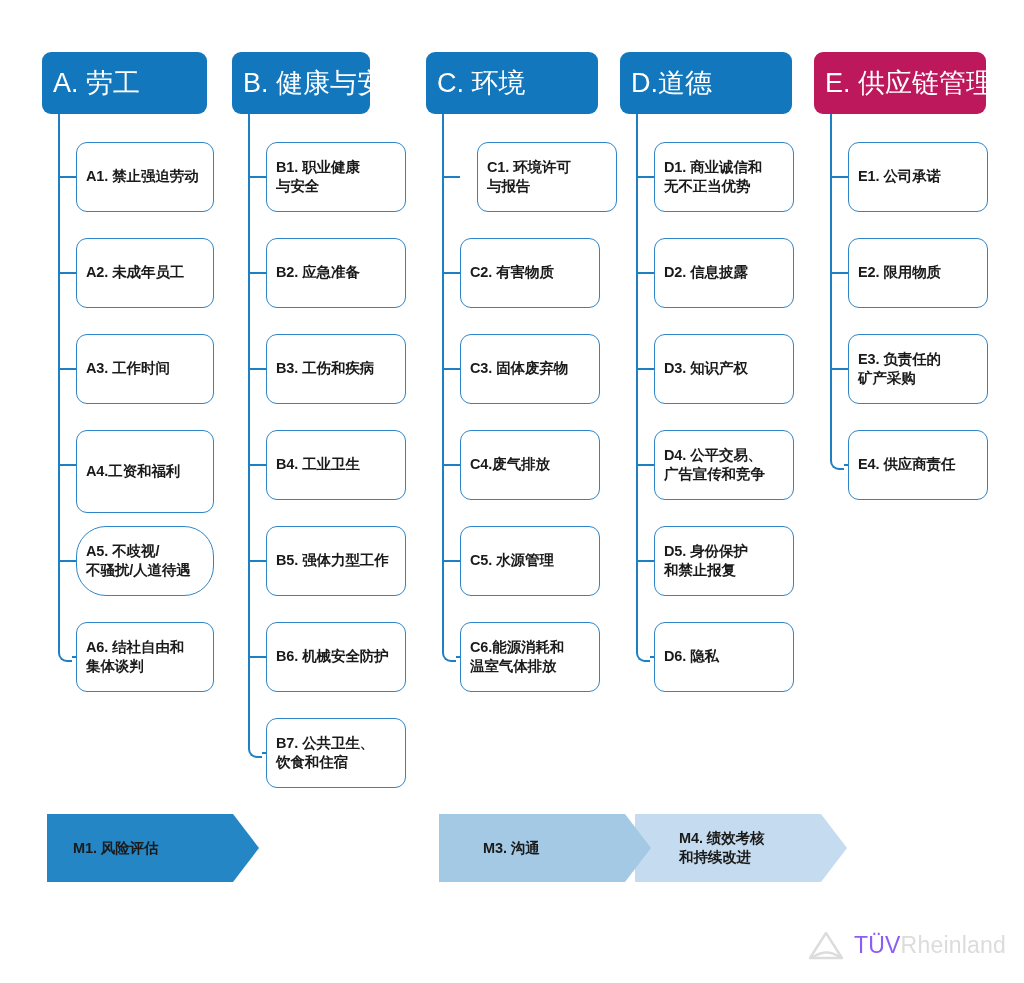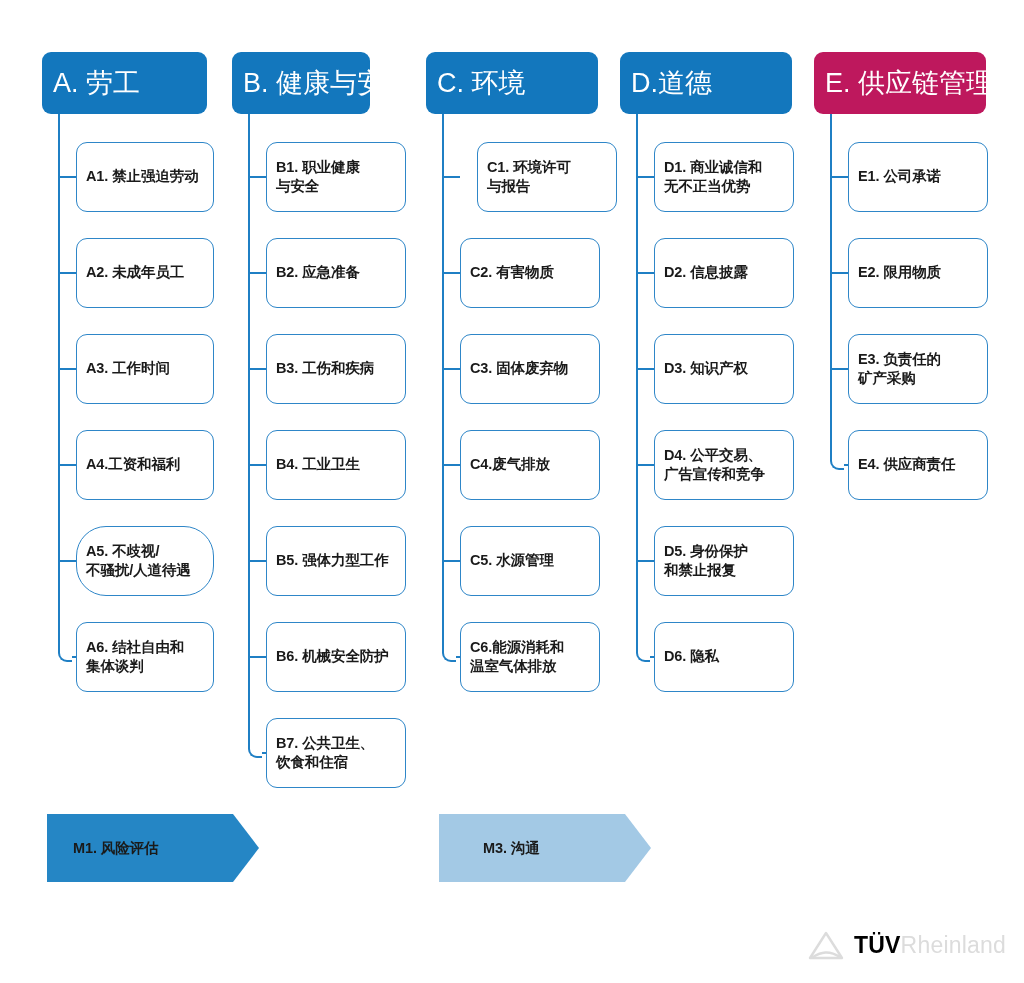--- a/index.html
+++ b/index.html
@@ -136,21 +136,21 @@
     display: flex;
     align-items: center;
     gap: 9px;
   }
   #logo svg { display: block; }
   .logo-text {
     font-size: 23px;
     letter-spacing: 0.2px;
     color: #d8d8d8;
   }
-  .logo-text .b { font-weight: 700; color: #000000; }
+  .logo-text .b { font-weight: 400; color: #8b5cf6; }
   .logo-text .l { font-weight: 400; color: #dcdcdc; }
 </style>
 </head>
 <body>
 
 <div id="columns">
     <div class="column" style="left: 42px; width: 165px;">
       <div class="col-header" style="width: 165px; background: rgb(19, 119, 189);">
         <span class="col-header-label">A. 劳工</span>
       </div>
@@ -162,21 +162,21 @@
       </div>
       <div class="branch" style="background: rgb(31, 127, 196); top: 220px; width: 18px;"></div>
       <div class="item" style="left: 34px; top: 186px; width: 138px; height: 70px; border-color: rgb(46, 134, 200); background: rgb(255, 255, 255);">
         <span class="item-label">A2. 未成年员工</span>
       </div>
       <div class="branch" style="background: rgb(31, 127, 196); top: 316px; width: 18px;"></div>
       <div class="item" style="left: 34px; top: 282px; width: 138px; height: 70px; border-color: rgb(46, 134, 200); background: rgb(255, 255, 255);">
         <span class="item-label">A3. 工作时间</span>
       </div>
       <div class="branch" style="background: rgb(31, 127, 196); top: 412px; width: 18px;"></div>
-      <div class="item" style="left: 34px; top: 378px; width: 138px; height: 70px; border-color: rgb(46, 134, 200); background: rgb(255, 255, 255);">
+      <div class="item" style="left: 34px; top: 378px; width: 138px; height: 83px; border-color: rgb(46, 134, 200); background: rgb(255, 255, 255);">
         <span class="item-label">A4.工资和福利</span>
       </div>
       <div class="branch" style="background: rgb(31, 127, 196); top: 508px; width: 18px;"></div>
       <div class="item" style="left: 34px; top: 474px; width: 138px; height: 70px; border-color: rgb(46, 134, 200); background: rgb(255, 255, 255); border-radius: 30px;">
         <span class="item-label">A5. 不歧视/
 不骚扰/人道待遇</span>
       </div>
       <div class="branch" style="background: rgb(31, 127, 196); top: 604px; width: 4px; left: 30px;"></div>
       <div class="item" style="left: 34px; top: 570px; width: 138px; height: 70px; border-color: rgb(46, 134, 200); background: rgb(255, 255, 255);">
         <span class="item-label">A6. 结社自由和
@@ -312,20 +312,24 @@
       </div>
     </div>
   </div>
 
 <div id="chain">
     <div class="chev" style="left: 0px; width: 212px; background: rgb(37, 134, 197); z-index: 10; padding-left: 26px;">
       <span class="chev-label">M1. 风险评估</span>
     </div>
     <div class="chev" style="left: 392px; width: 212px; background: rgb(163, 201, 229); z-index: 8; padding-left: 44px;">
       <span class="chev-label">M3. 沟通</span>
+    </div>
+    <div class="chev" style="left: 588px; width: 212px; background: rgb(197, 220, 240); z-index: 7; padding-left: 44px;">
+      <span class="chev-label">M4. 绩效考核
+和持续改进</span>
     </div>
   </div>
 
 <div id="logo">
   <span>
     <svg width="38" height="31" viewBox="0 0 38 31" aria-hidden="true">
       <path d="M19 3 L35 28 L3 28 Z" fill="none" stroke="#dcdcdc" stroke-width="2.4" stroke-linejoin="round"></path>
       <path d="M6 27 C14 22, 22 20, 33 27" fill="none" stroke="#dcdcdc" stroke-width="2.4" stroke-linecap="round"></path>
     </svg>
   </span>

